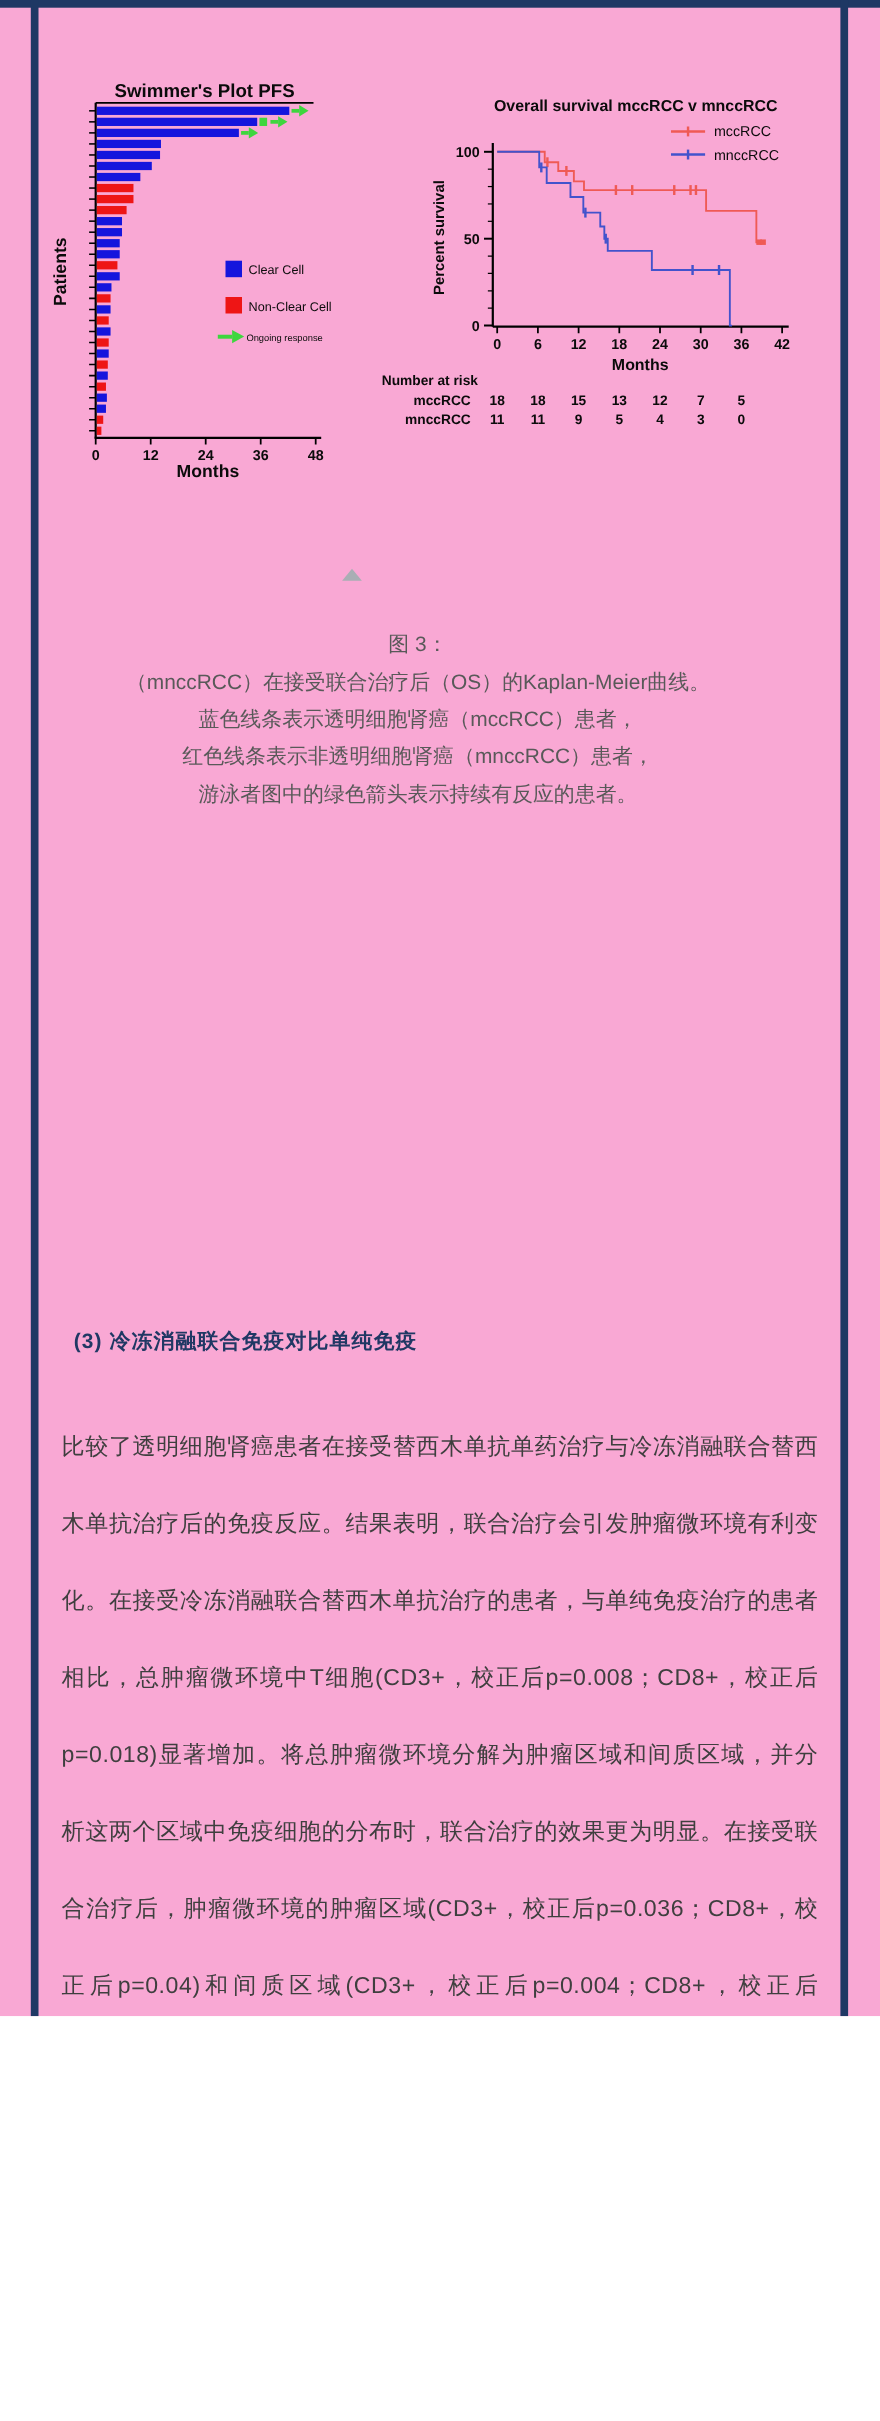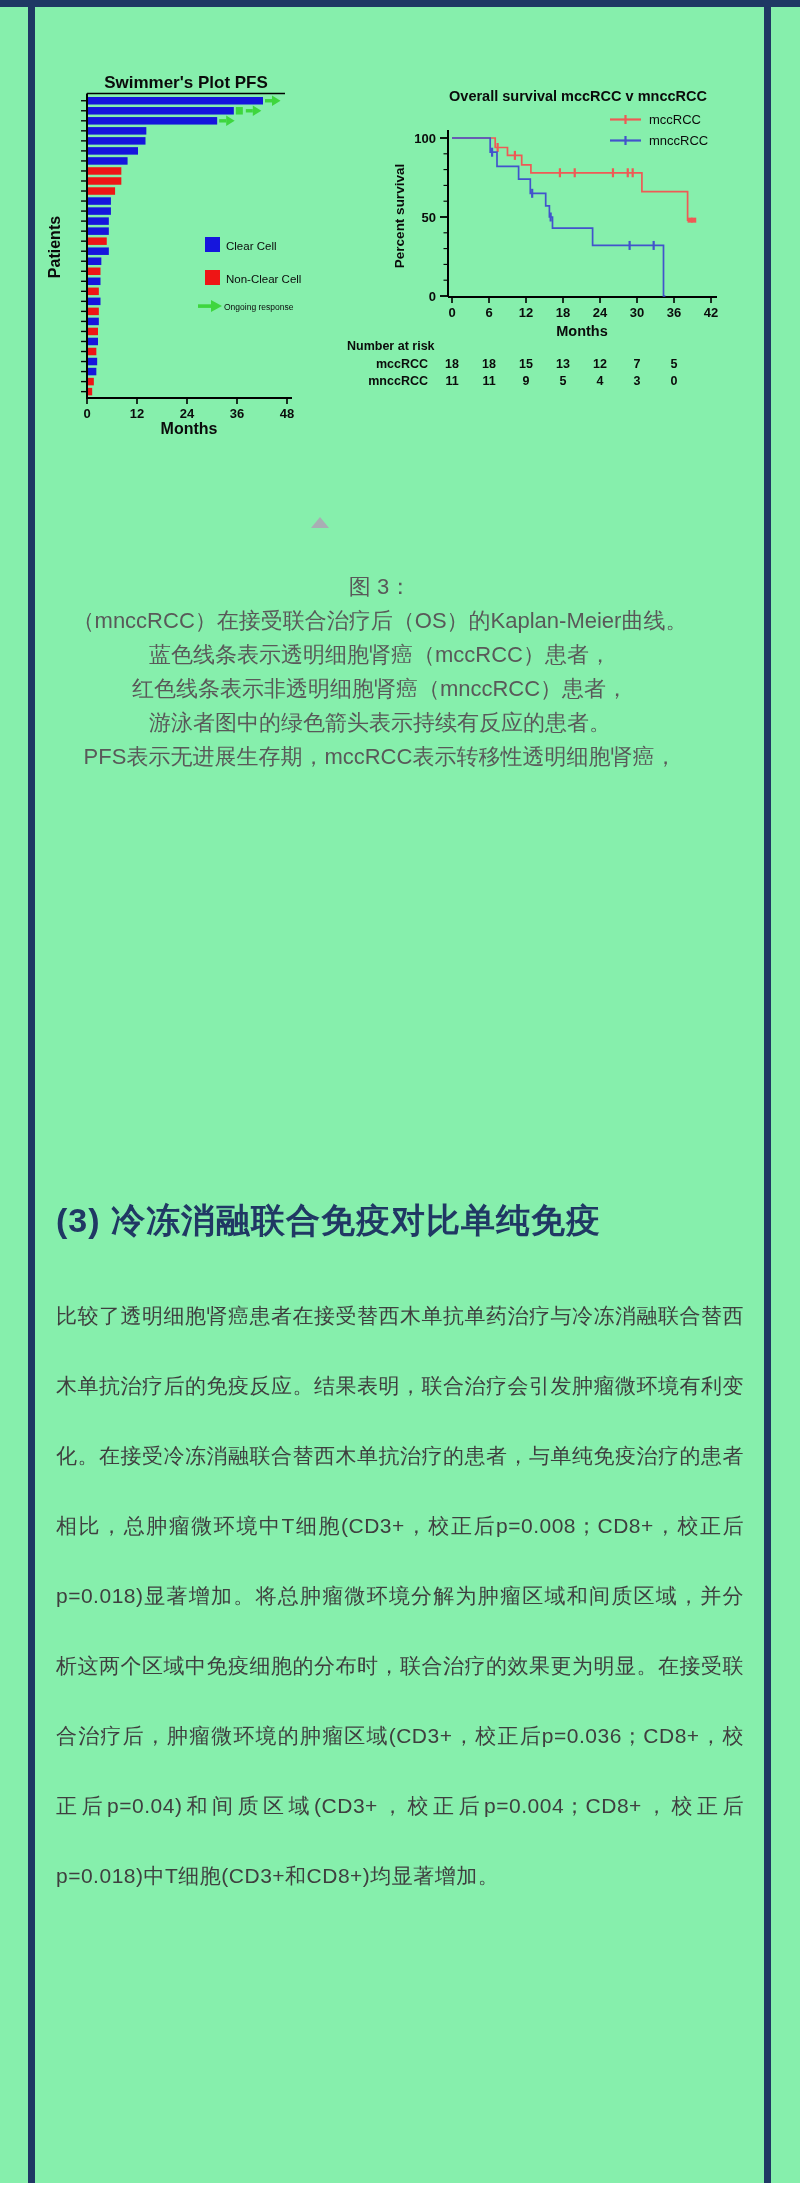--- a/index.html
+++ b/index.html
@@ -1,27 +1,27 @@
 <!DOCTYPE html>
 <html><head>
 <meta charset="utf-8">
 <style>
   html,body{margin:0;padding:0;background:#ffffff;}
-  .page{position:relative;width:800px;height:2183px;background:#86efac;overflow:hidden;
+  .page{position:relative;width:800px;height:1833px;background:#f9a8d4;overflow:hidden;
         font-family:"Liberation Sans",sans-serif;}
   .frame-top{position:absolute;left:0;top:0;width:800px;height:7px;background:#1f3864;}
   .frame-left{position:absolute;left:28px;top:0;width:7px;height:2201px;background:#1f3864;}
   .frame-right{position:absolute;left:764px;top:0;width:7px;height:2201px;background:#1f3864;}
   #figure{position:absolute;left:0;top:0;}
   .pointer-triangle{position:absolute;left:311px;top:517px;width:0;height:0;
         border-left:9px solid transparent;border-right:9px solid transparent;
         border-bottom:11px solid #a9aeb4;}
   .caption{position:absolute;left:40px;width:680px;top:570px;text-align:center;
-        color:#595959;font-size:22px;line-height:34px;font-weight:400;}
-  .heading{position:absolute;left:56px;top:1198px;width:690px;font-size:34px;line-height:44px;
+        color:#595959;font-size:19px;line-height:34px;font-weight:400;}
+  .heading{position:absolute;left:67px;top:1198px;width:690px;font-size:19px;line-height:44px;
         font-weight:bold;color:#203864;letter-spacing:1px;}
   .body-text{position:absolute;left:56px;width:688px;top:1260px;font-size:21px;line-height:70px;
         color:#3f3f3f;text-align:justify;text-justify:inter-ideograph;letter-spacing:0.5px;}
 </style>
 </head>
 <body>
 
 <div class="page">
   <div class="frame-top"></div>
   <div class="frame-left"></div>
@@ -199,18 +199,17 @@
     </svg>
 
   <div class="pointer-triangle"></div>
 
   <div class="caption">
     <div>图 3：</div>
     <div>（mnccRCC）在接受联合治疗后（OS）的Kaplan-Meier曲线。</div>
     <div>蓝色线条表示透明细胞肾癌（mccRCC）患者，</div>
     <div>红色线条表示非透明细胞肾癌（mnccRCC）患者，</div>
     <div>游泳者图中的绿色箭头表示持续有反应的患者。</div>
-    <div>PFS表示无进展生存期，mccRCC表示转移性透明细胞肾癌，</div>
   </div>
 
   <div class="heading">(3) 冷冻消融联合免疫对比单纯免疫</div>
   <p class="body-text">比较了透明细胞肾癌患者在接受替西木单抗单药治疗与冷冻消融联合替西木单抗治疗后的免疫反应。结果表明，联合治疗会引发肿瘤微环境有利变化。在接受冷冻消融联合替西木单抗治疗的患者，与单纯免疫治疗的患者相比，总肿瘤微环境中T细胞(CD3+，校正后p=0.008；CD8+，校正后p=0.018)显著增加。将总肿瘤微环境分解为肿瘤区域和间质区域，并分析这两个区域中免疫细胞的分布时，联合治疗的效果更为明显。在接受联合治疗后，肿瘤微环境的肿瘤区域(CD3+，校正后p=0.036；CD8+，校正后p=0.04)和间质区域(CD3+，校正后p=0.004；CD8+，校正后p=0.018)中T细胞(CD3+和CD8+)均显著增加。</p>
 </div>
 
 </body></html>

